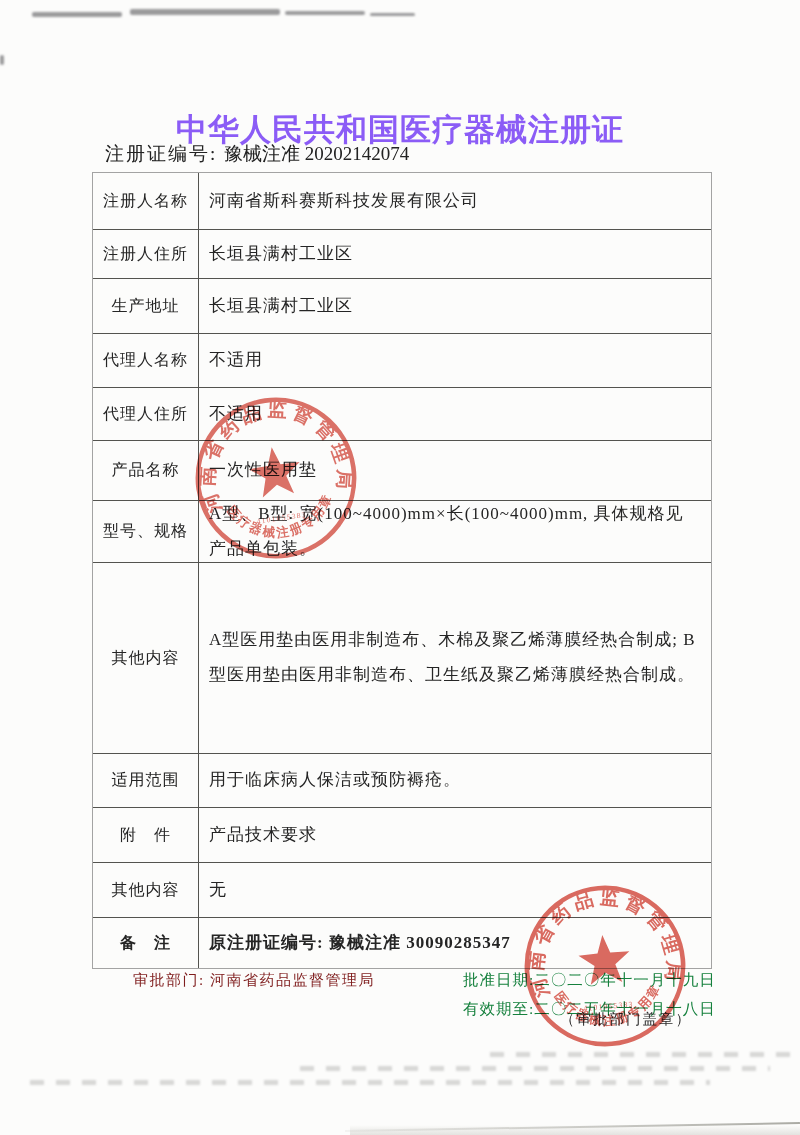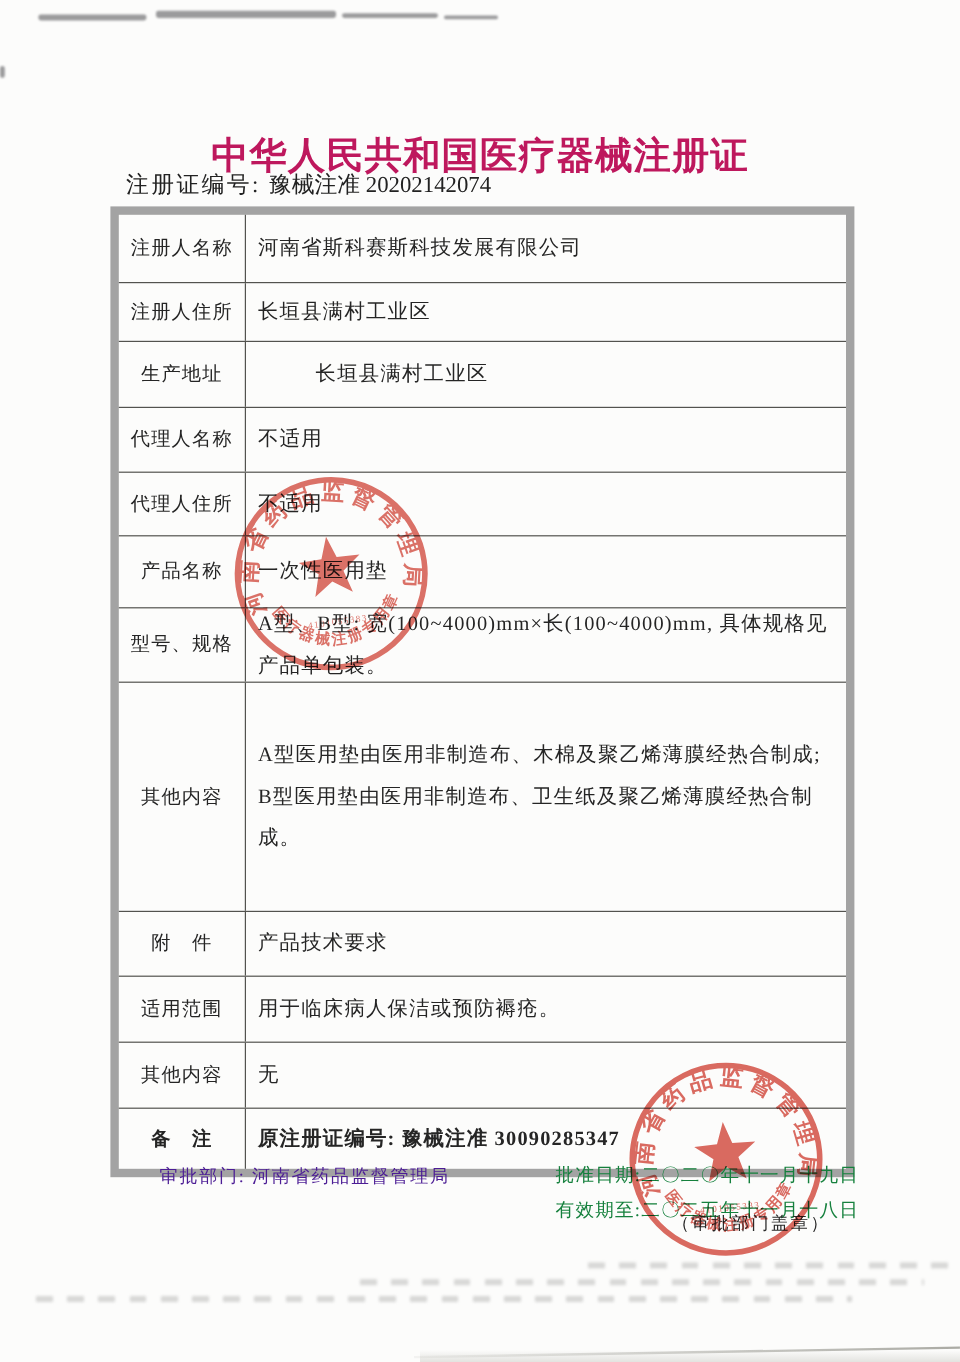--- a/index.html
+++ b/index.html
@@ -19,65 +19,65 @@
   .smudge{position:absolute;background:rgba(75,75,78,.55);filter:blur(1px);border-radius:2px;}
   .bleed{position:absolute;filter:blur(1.2px);opacity:.5;}
   .bleed-row{height:5px;background:repeating-linear-gradient(90deg,rgba(120,120,118,.55) 0 14px,rgba(120,120,118,0) 14px 26px);}
   .edge-line{position:absolute;height:2px;background:linear-gradient(90deg,rgba(160,160,152,.1),rgba(150,150,142,.8));transform:rotate(-1deg);}
   .corner-shade{position:absolute;right:0;bottom:0;width:450px;height:10px;background:linear-gradient(180deg,rgba(0,0,0,0),rgba(180,180,172,.35));}
 
   .title{
     position:absolute;left:0;top:88px;width:800px;
     text-align:center;
     font-size:31px;font-weight:bold;letter-spacing:1px;
-    color:#be185d;
+    color:#8b5cf6;
   }
   .regline{
     position:absolute;left:105px;top:141px;
     font-size:19px;letter-spacing:2px;color:#222;
   }
   .regline .num{letter-spacing:0;}
 
   .cert-table{
     position:absolute;left:92px;top:172px;width:620px;
-    border:7px solid #a3a3a3;
+    border:1px solid #a3a3a3;
     box-sizing:border-box;
   }
   .row{display:flex;box-sizing:border-box;border-bottom:1px solid #53534f;}
   .row:last-child{border-bottom:none;font-weight:bold;}
   .cell-label{
     width:106px;box-sizing:border-box;
     border-right:1px solid #53534f;
     display:flex;align-items:center;justify-content:center;
     font-size:16px;letter-spacing:1px;color:#252525;
     text-align:center;
   }
   .cell-value{
     flex:1;box-sizing:border-box;
     display:flex;align-items:center;
     padding:4px 10px 4px 10px;
     font-size:17px;letter-spacing:1px;line-height:2.05;color:#252525;
   }
   
   .row:nth-child(1){height:57px;}
   .row:nth-child(2){height:49px;}
-  .row:nth-child(3){height:55px;gap:48px;}
+  .row:nth-child(3){height:55px;}
   .row:nth-child(4){height:54px;}
   .row:nth-child(5){height:53px;}
   .row:nth-child(6){height:60px;}
   .row:nth-child(7){height:62px;}
   .row:nth-child(8){height:191px;}
   .row:nth-child(9){height:54px;}
   .row:nth-child(10){height:55px;}
   .row:nth-child(11){height:55px;}
   .row:nth-child(12){height:50px;}
 
   .footer-left{
     position:absolute;left:133px;top:971px;
-    font-size:15px;letter-spacing:1.5px;color:#4c1d95;
+    font-size:15px;letter-spacing:1.5px;color:#7f1d1d;
   }
   .footer-right{
     position:absolute;left:463px;top:966px;width:260px;
     font-size:15.5px;letter-spacing:1px;color:#15803d;line-height:1.85;
   }
   .seal-note{
     position:absolute;left:560px;top:1010px;
     font-size:14.5px;letter-spacing:2px;color:#2a2a2a;
   }
 
@@ -135,26 +135,26 @@
       </div>
       <div class="row">
         <div class="cell-label">型号、规格</div>
         <div class="cell-value">A型、B型: 宽(100~4000)mm×长(100~4000)mm, 具体规格见产品单包装。</div>
       </div>
       <div class="row">
         <div class="cell-label">其他内容</div>
         <div class="cell-value">A型医用垫由医用非制造布、木棉及聚乙烯薄膜经热合制成; B型医用垫由医用非制造布、卫生纸及聚乙烯薄膜经热合制成。</div>
       </div>
       <div class="row">
+        <div class="cell-label">适用范围</div>
+        <div class="cell-value">用于临床病人保洁或预防褥疮。</div>
+      </div>
+      <div class="row">
         <div class="cell-label">附　件</div>
         <div class="cell-value">产品技术要求</div>
-      </div>
-      <div class="row">
-        <div class="cell-label">适用范围</div>
-        <div class="cell-value">用于临床病人保洁或预防褥疮。</div>
       </div>
       <div class="row">
         <div class="cell-label">其他内容</div>
         <div class="cell-value">无</div>
       </div>
       <div class="row">
         <div class="cell-label">备　注</div>
         <div class="cell-value">原注册证编号: 豫械注准 30090285347</div>
       </div>
     </div>

